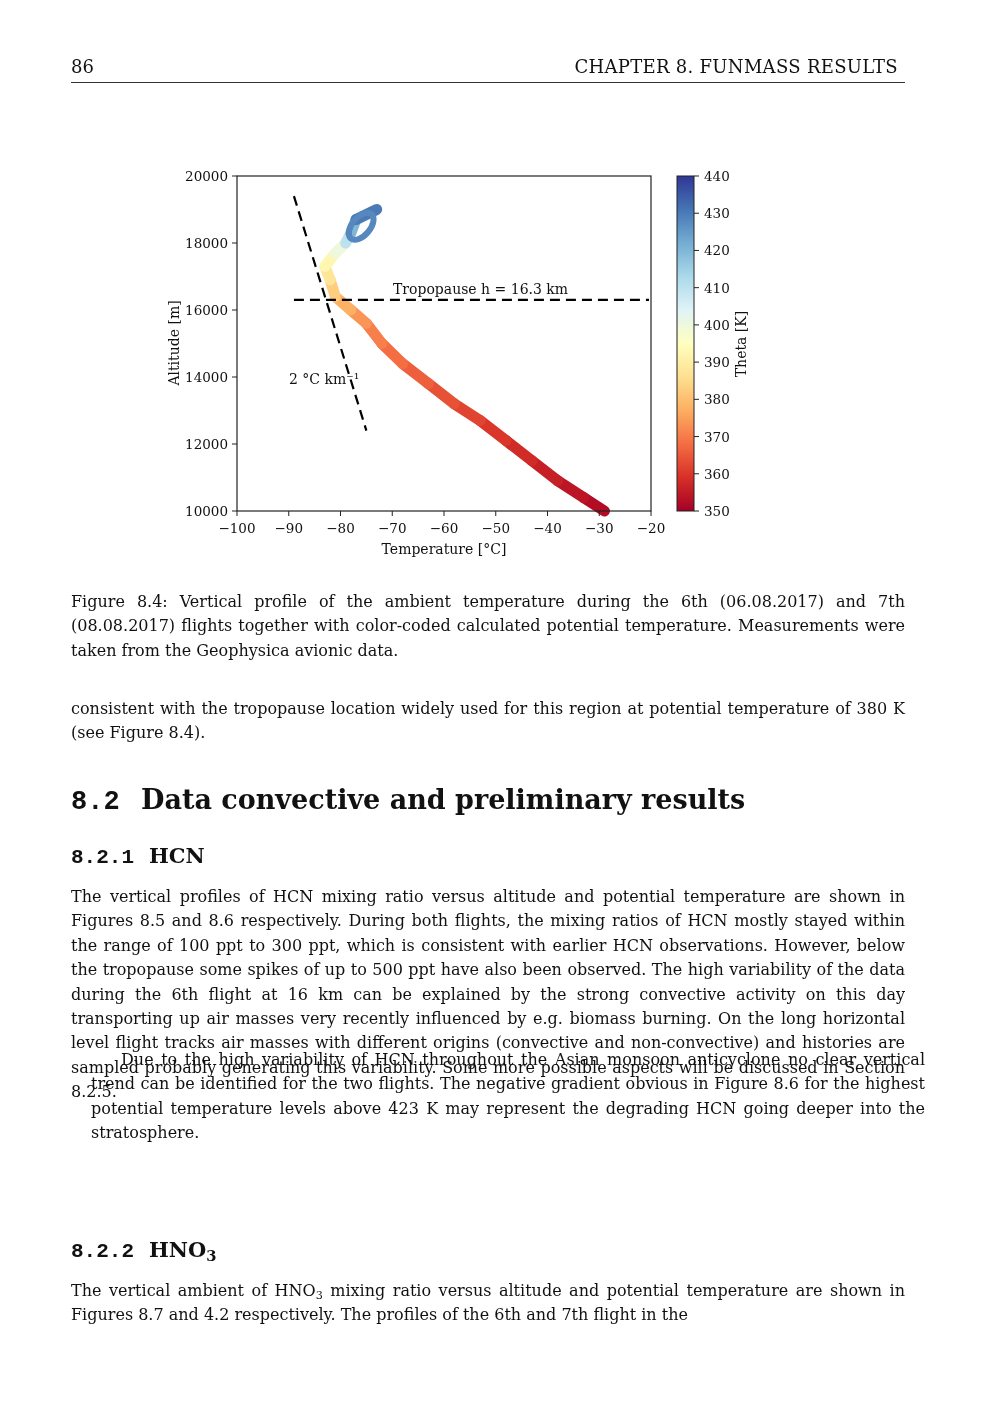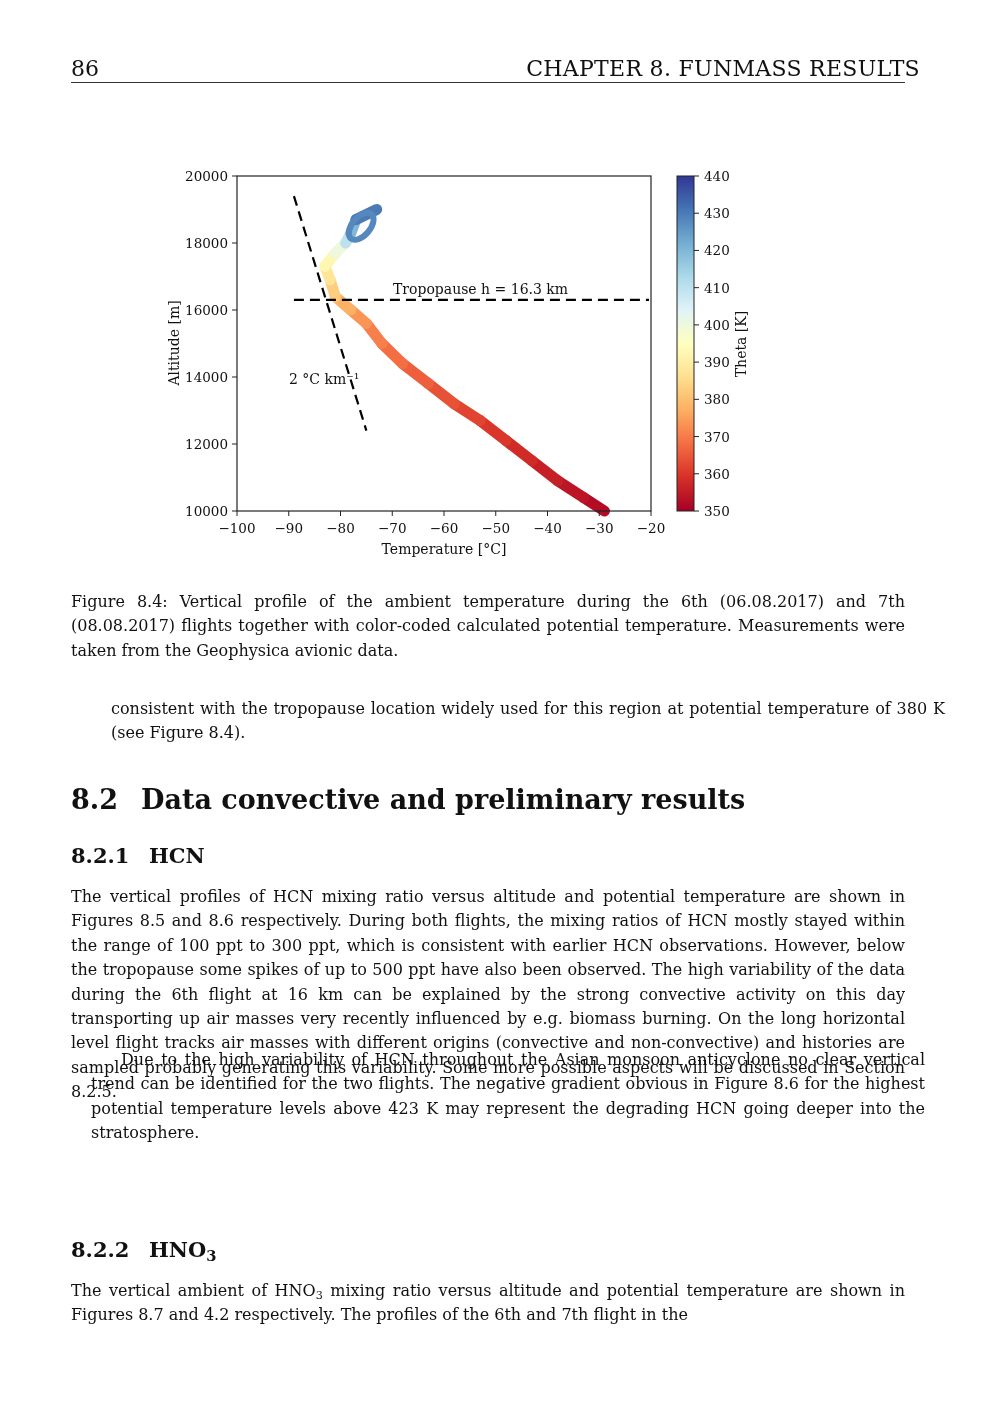--- a/index.html
+++ b/index.html
@@ -1,29 +1,29 @@
 <!DOCTYPE html>
 <html><head>
 <meta charset="utf-8">
 <style>
   html, body { margin: 0; padding: 0; background: #ffffff; }
   body { width: 1000px; height: 1414px; position: relative; overflow: hidden;
          font-family: "DejaVu Serif", "Liberation Serif", serif; color: #111; }
   .abs { position: absolute; }
-  .header-left { left: 71px; top: 56px; font-size: 22px; }
-  .header-right { right: 80px; top: 56px; font-size: 22px; letter-spacing: 0.3px; }
+  .header-left { left: 71px; top: 56px; font-size: 18px; }
+  .header-right { right: 102px; top: 56px; font-size: 18px; letter-spacing: 0.3px; }
   .header-rule { left: 71px; top: 82px; width: 834px; height: 1px; background: #333; }
   .figure { left: 0; top: 150px; width: 1000px; height: 420px; }
   .para { left: 71px; width: 834px; font-size: 16px; line-height: 24.4px;
           text-align: justify; }
   .para .indent { display: inline-block; width: 30px; }
   .h2 { left: 71px; top: 784px; font-size: 27px; font-weight: bold; }
-  .h2 .num { display: inline-block; width: 70px; }
+  .h2 .num { display: inline-block; width: 70px; font-family: Liberation Mono, monospace; }
   .h3 { left: 71px; font-size: 21px; font-weight: bold; }
-  .h3 .num { display: inline-block; width: 78px; }
+  .h3 .num { display: inline-block; width: 78px; font-family: Liberation Mono, monospace; }
   sub { font-size: 70%; vertical-align: -0.25em; line-height: 0; }
   svg text { font-family: "DejaVu Serif", "Liberation Serif", serif; }
 </style>
 </head>
 <body>
 
 <div class="abs header-left">86</div>
 <div class="abs header-right">CHAPTER 8.  FUNMASS RESULTS</div>
 <div class="abs header-rule"></div>
 
@@ -127,21 +127,21 @@
         <text x="704" y="218.22222222222223" font-size="13.5" fill="#111">430</text>
         <line x1="694" y1="176" x2="699" y2="176" stroke="#222" stroke-width="1"></line>
         <text x="704" y="181" font-size="13.5" fill="#111">440</text>
         <text x="0" y="0" font-size="14" text-anchor="middle" fill="#111" transform="translate(746 344) rotate(-90)">Theta [K]</text>
       </g>
   </svg>
 </div>
 
 <div class="abs para" style="top:590px;">Figure 8.4:  Vertical profile of the ambient temperature during the 6th (06.08.2017) and 7th (08.08.2017) flights together with color-coded calculated potential temperature.  Measurements were taken from the Geophysica avionic data.</div>
 
-<div class="abs para" style="top:697px;margin-left:40px;">consistent with the tropopause location widely used for this region at potential temperature of 380 K (see Figure 8.4).</div>
+<div class="abs para" style="top:697px;">consistent with the tropopause location widely used for this region at potential temperature of 380 K (see Figure 8.4).</div>
 
 <div class="abs h2">
   <span class="num">8.2</span><span>Data convective and preliminary results</span>
 </div>
 
 <div class="abs h3" style="top:843px;">
   <span class="num">8.2.1</span><span>HCN</span>
 </div>
 <div class="abs para" style="top:885px;">The vertical profiles of HCN mixing ratio versus altitude and potential temperature are shown in Figures 8.5 and 8.6 respectively. During both flights, the mixing ratios of HCN mostly stayed within the range of 100 ppt to 300 ppt, which is consistent with earlier HCN observations. However, below the tropopause some spikes of up to 500 ppt have also been observed. The high variability of the data during the 6th flight at 16 km can be explained by the strong convective activity on this day transporting up air masses very recently influenced by e.g. biomass burning. On the long horizontal level flight tracks air masses with different origins (convective and non-convective) and histories are sampled probably generating this variability. Some more possible aspects will be discussed in Section 8.2.5.</div>
 <div class="abs para" style="top:1048px;margin-left:20px;"><span class="indent"></span><span>Due to the high variability of HCN throughout the Asian monsoon anticyclone no clear vertical trend can be identified for the two flights. The negative gradient obvious in Figure 8.6 for the highest potential temperature levels above 423 K may represent the degrading HCN going deeper into the stratosphere.</span></div>

